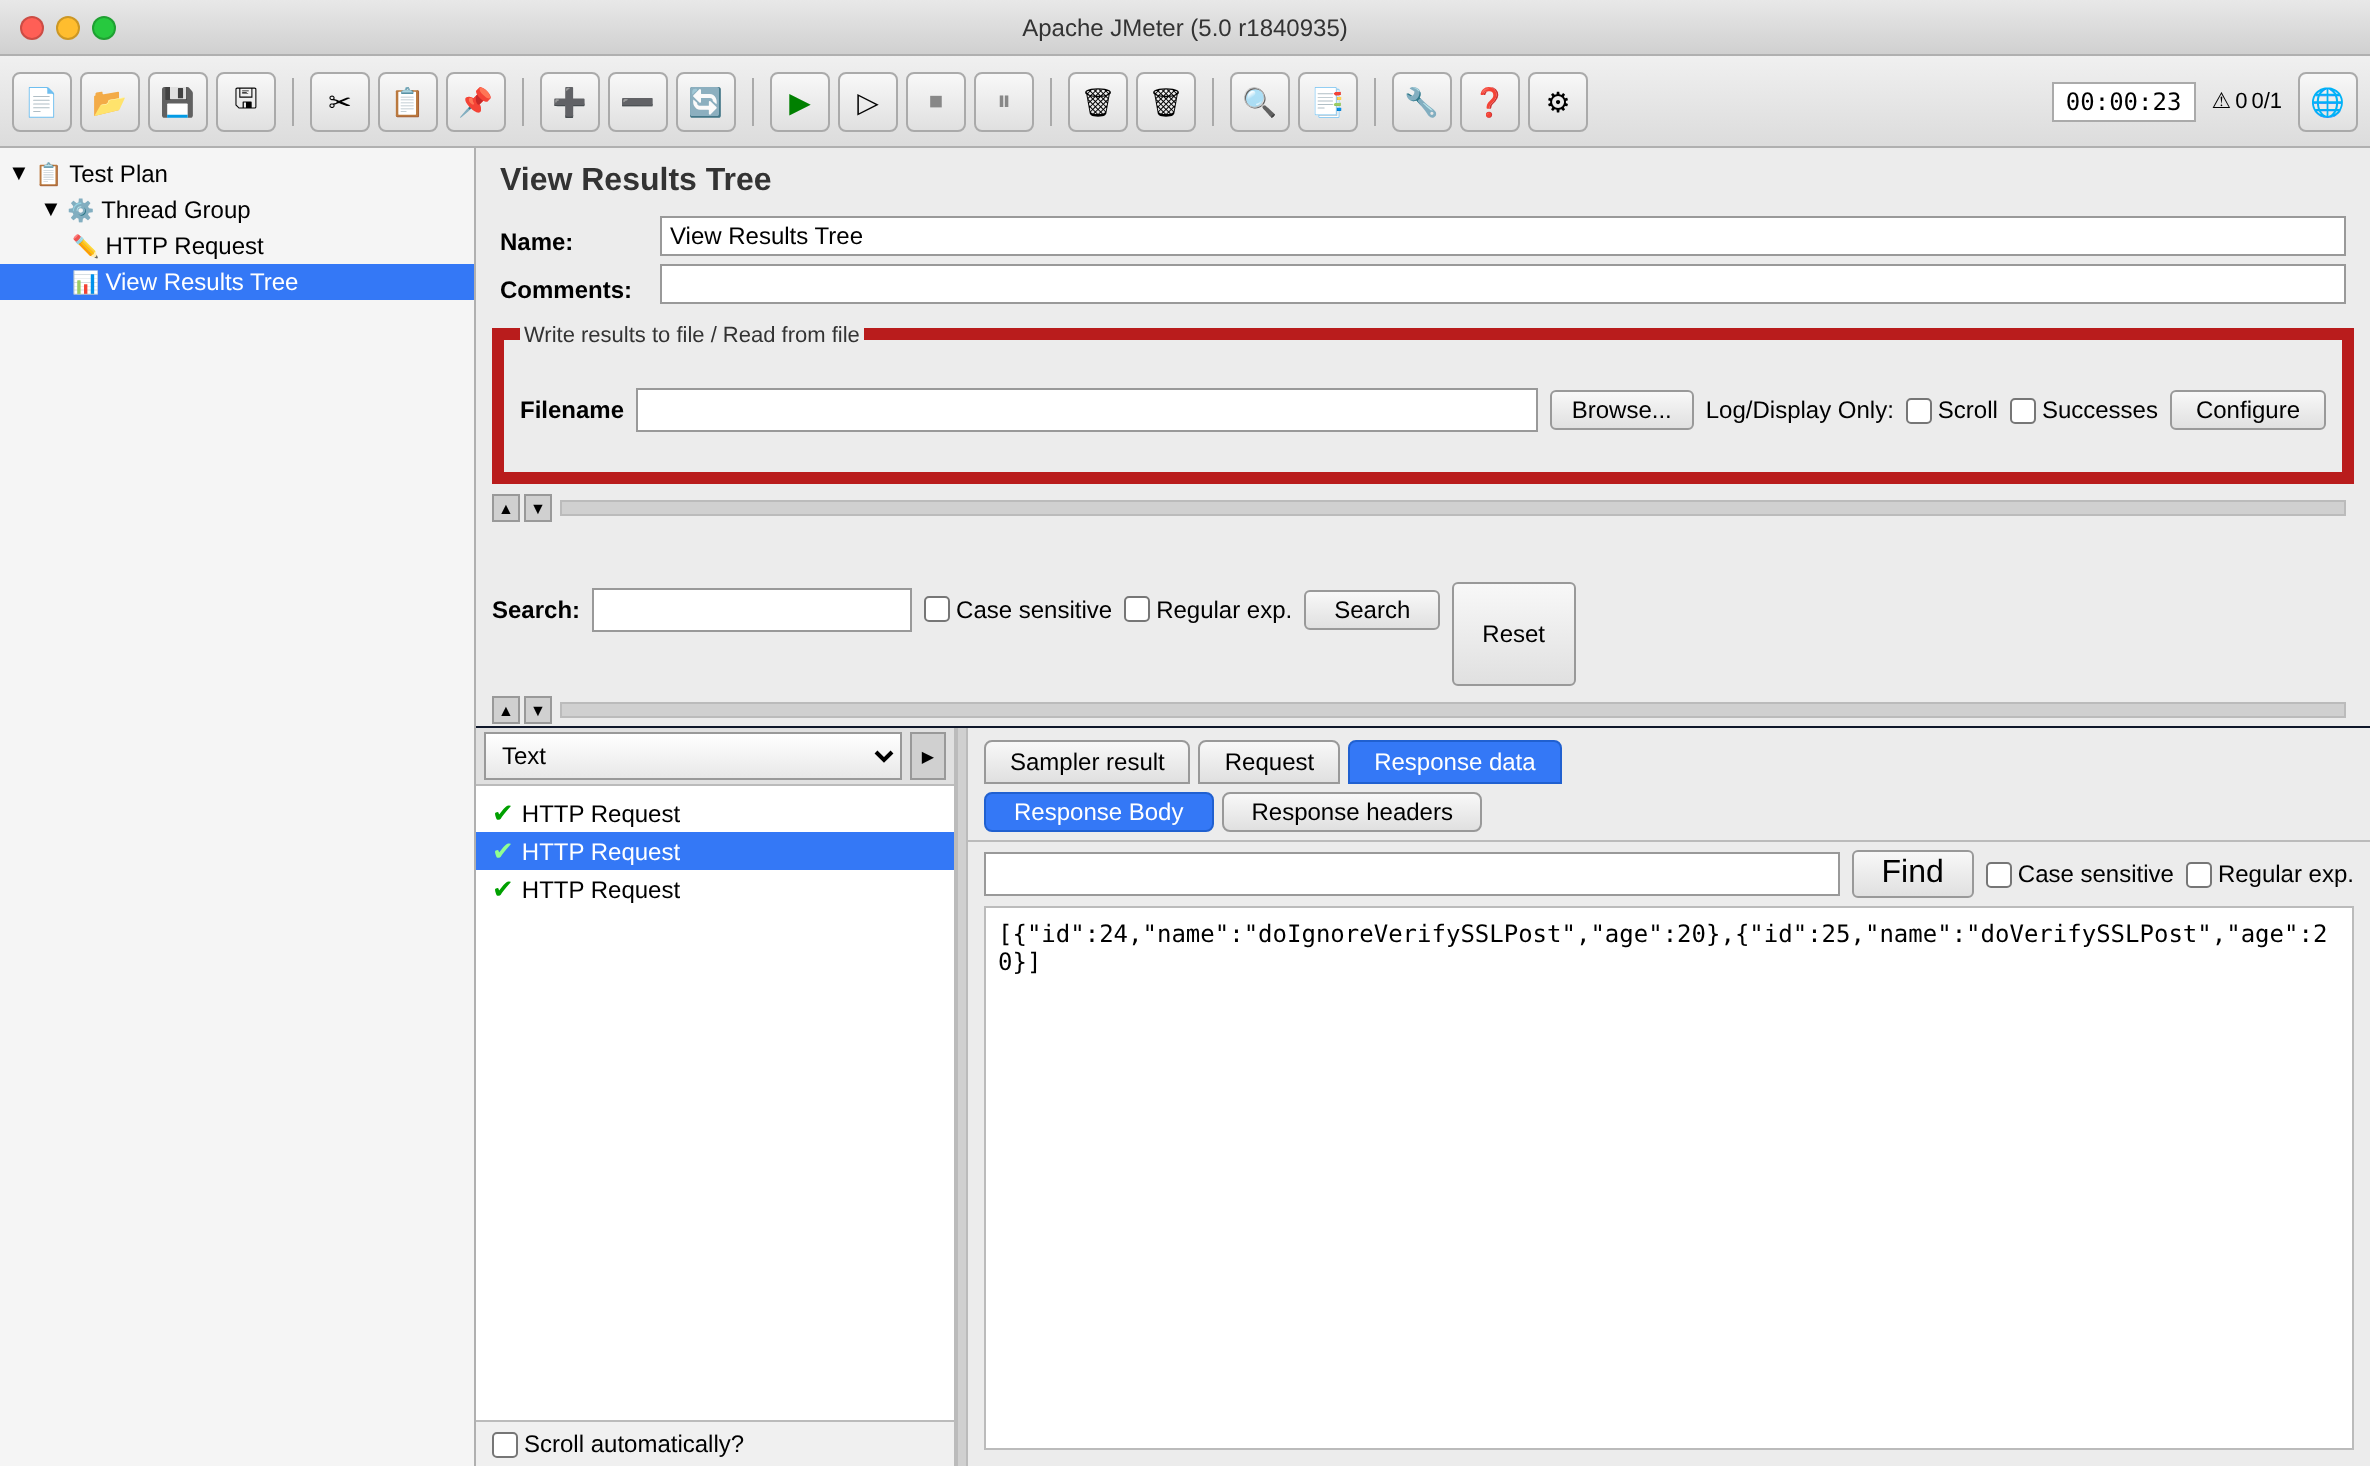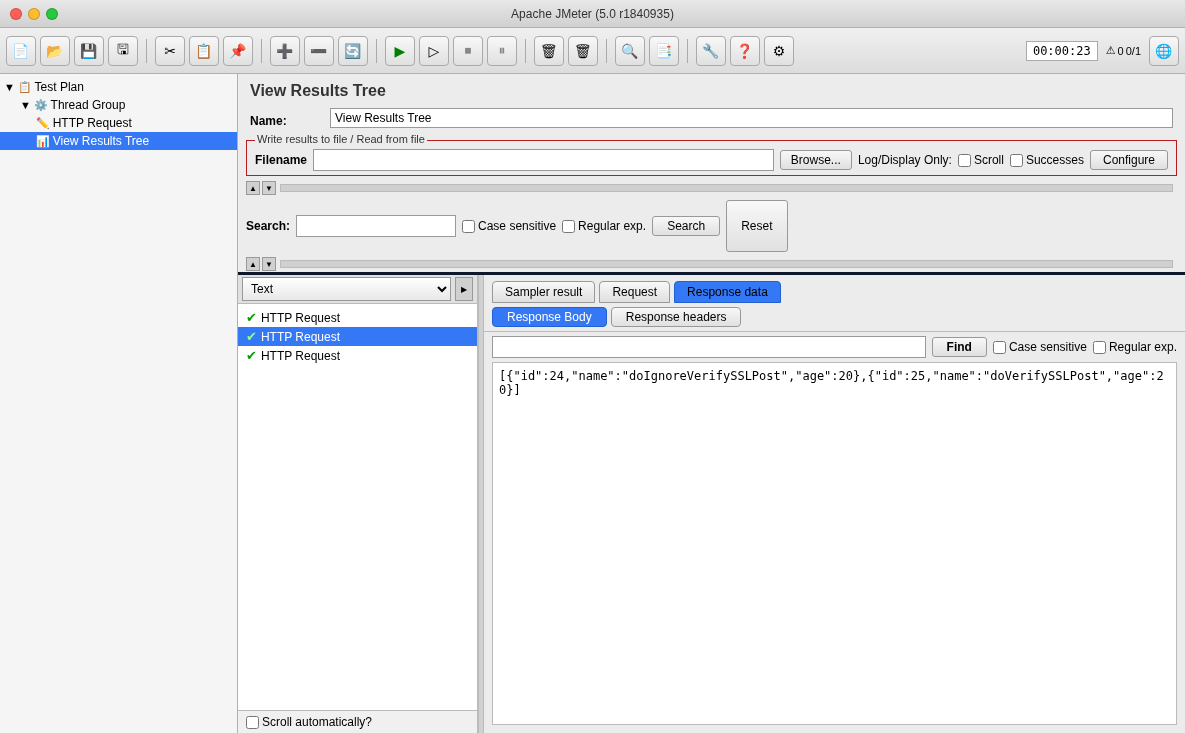--- a/index.html
+++ b/index.html
@@ -129,23 +129,23 @@
       flex: 1;
       height: 20px;
       border: 1px solid #999;
       background: white;
       padding: 0 4px;
       font-size: 12px;
     }
 
     
     .group-box {
-      border: 1px solid #b91c1c;
+      border: 6px solid #b91c1c;
       margin: 4px 8px;
-      padding: 4px 8px;
+      padding: 20px 8px;
       position: relative;
     }
     .group-box-title {
       position: absolute;
       top: -8px;
       left: 8px;
       background: #ececec;
       padding: 0 2px;
       font-size: 11px;
       color: #333;
@@ -210,28 +210,29 @@
       font-size: 12px;
       border-radius: 3px;
     }
     .reset-btn {
       padding: 18px 14px;
       border: 1px solid #999;
       background: linear-gradient(to bottom, #f8f8f8, #e0e0e0);
       cursor: pointer;
       font-size: 12px;
       border-radius: 3px;
+      margin-top: 25px;
     }
 
     
     .split-area {
       display: flex;
       flex: 1;
       overflow: hidden;
-      border-top: 3px solid #0f172a;
+      border-top: 1px solid #0f172a;
     }
 
     
     .result-tree {
       width: 240px;
       border-right: 1px solid #bbb;
       background: white;
       overflow: auto;
       display: flex;
       flex-direction: column;
@@ -300,21 +301,21 @@
     .tab-btn {
       padding: 3px 12px;
       border: 1px solid #999;
       background: linear-gradient(to bottom, #f8f8f8, #e0e0e0);
       cursor: pointer;
       font-size: 12px;
       border-radius: 4px 4px 0 0;
     }
     .tab-btn.active {
       background: #3478f6;
-      color: #000000;
+      color: #ffffff;
       border-color: #2060d0;
     }
 
     
     .sub-tabs-row {
       display: flex;
       align-items: center;
       padding: 4px 8px;
       gap: 4px;
       border-bottom: 1px solid #bbb;
@@ -347,23 +348,22 @@
       border: 1px solid #999;
       background: white;
       padding: 0 4px;
       font-size: 12px;
     }
     .find-btn {
       padding: 2px 14px;
       border: 1px solid #999;
       background: linear-gradient(to bottom, #f8f8f8, #e0e0e0);
       cursor: pointer;
-      font-size: 12px;
+      font-size: 16px;
       border-radius: 3px;
-      font-weight: bold;
     }
 
     
     .response-body {
       flex: 1;
       background: white;
       border: 1px solid #bbb;
       margin: 0 8px 8px 8px;
       padding: 6px;
       font-family: monospace;
@@ -460,20 +460,24 @@
     </div>
   </div>
 
   <div class="content-panel">
 
     <div class="panel-header">
       <div class="panel-title">View Results Tree</div>
       <div class="form-row">
         <span class="form-label">Name:</span>
         <input class="form-input" type="text" value="View Results Tree" style="">
+      </div>
+      <div class="form-row">
+        <span class="form-label">Comments:</span>
+        <input class="form-input" type="text" style="">
       </div>
     </div>
 
     <div class="group-box">
       <span class="group-box-title">Write results to file / Read from file</span>
       <div class="file-row">
         <span class="filename-label">Filename</span>
         <input class="filename-input" type="text" style="">
         <button class="browse-btn">Browse...</button>
         <span class="log-label">Log/Display Only:</span>

